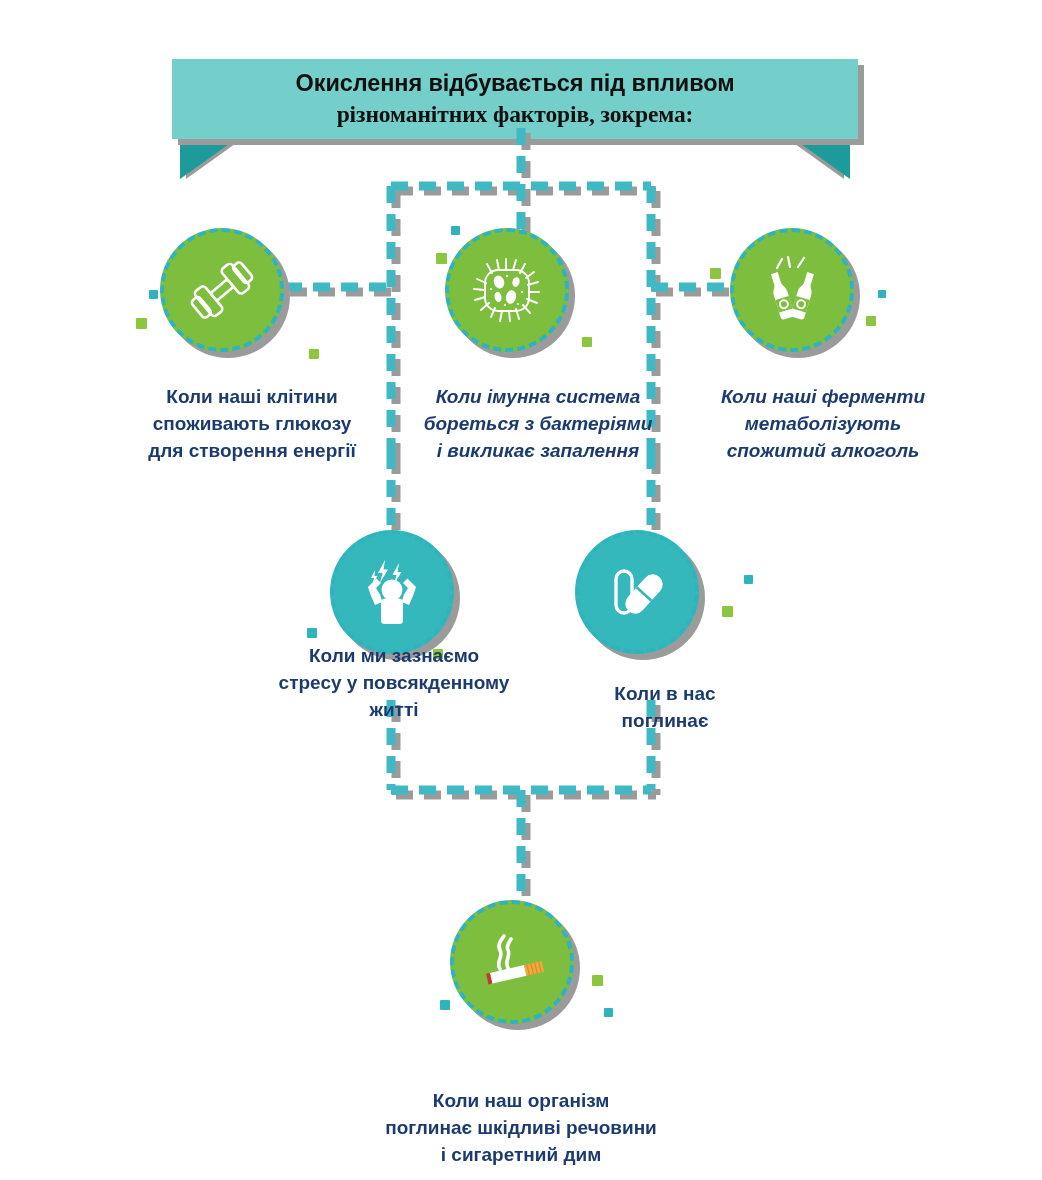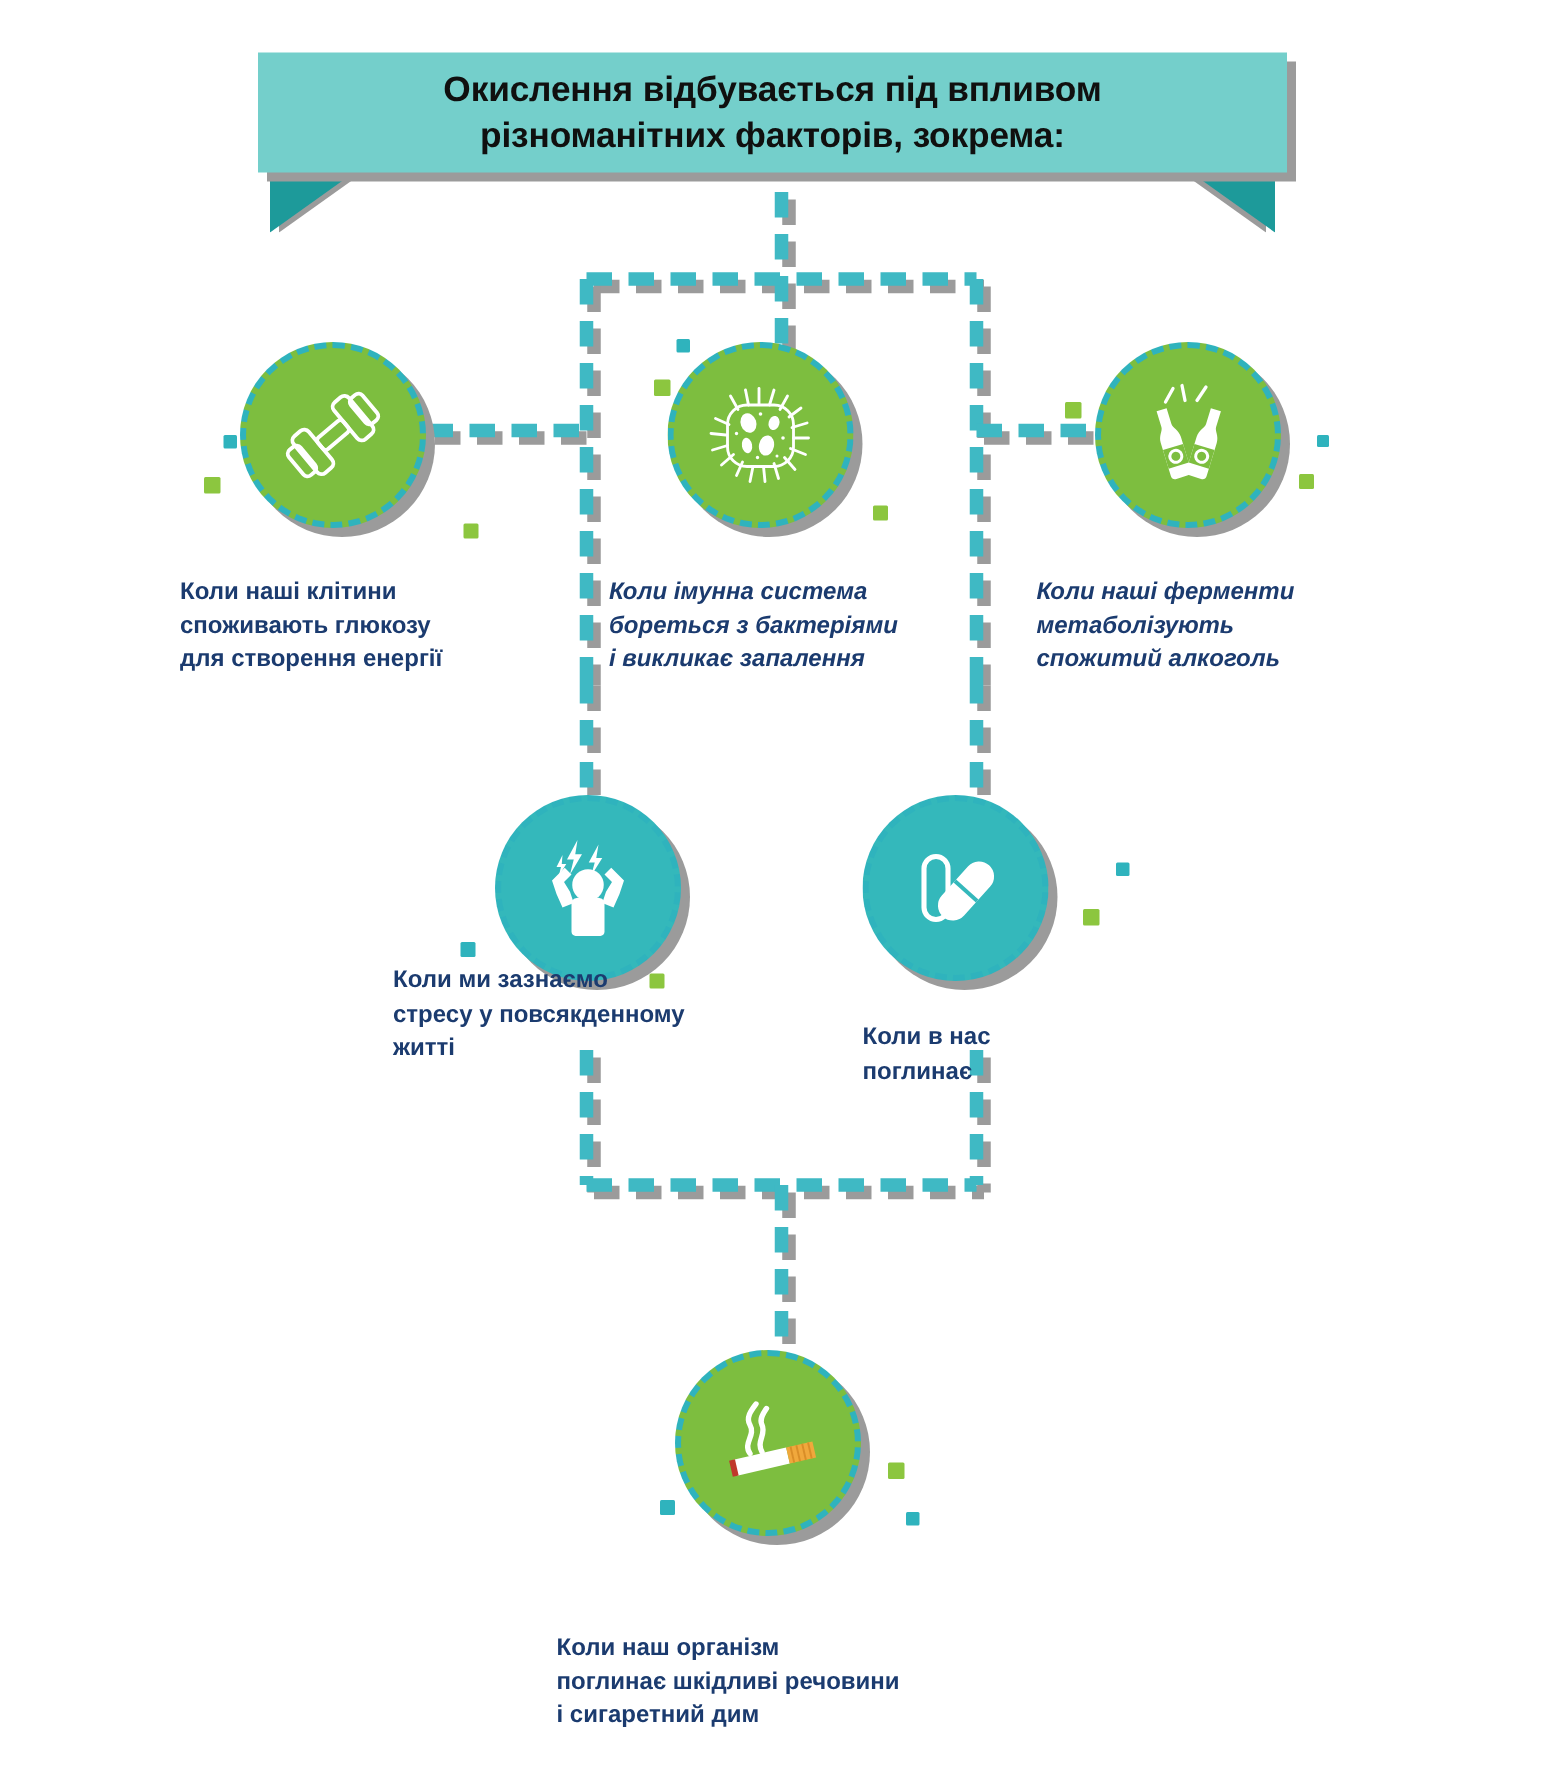--- a/index.html
+++ b/index.html
@@ -19,21 +19,21 @@
     position: absolute;
     inset: 0;
     width: 1042px;
     height: 1180px;
   }
 
   
   .banner-wrap {
     position: absolute;
     left: 172px;
-    top: 35px;
+    top: 59px;
     width: 557px;
     height: 103px;
   }
   .banner-shadow {
     position: absolute;
     left: 6px;
     top: 6px;
     width: 686px;
     height: 80px;
     background: #9b9b9b;
@@ -52,21 +52,21 @@
     padding: 0 22px;
   }
   .banner-title {
     color: #10100f;
     font-size: 23.5px;
     font-weight: bold;
     line-height: 1.33;
     text-align: center;
     letter-spacing: -0.1px;
   }
-  .banner-title .l2 { display: block; }
+  .banner-title .l2 { display: block; font-family: Liberation Serif, serif; }
   
   .ribbon-tail {
     position: absolute;
     top: 80px;
     width: 56px;
     height: 40px;
     overflow: hidden;
   }
   .ribbon-tail .tri {
     position: absolute;
@@ -125,24 +125,24 @@
   
   .confetti {
     position: absolute;
     border-radius: 1px;
   }
 
   
   .caption {
     position: absolute;
     color: #1b3b6f;
-    font-size: 16px;
+    font-size: 19px;
     font-weight: bold;
     line-height: 1.42;
-    text-align: left;
+    text-align: center;
     white-space: pre-line;
   }
 </style>
 </head>
 <body>
 
 <div id="stage">
 
   <div class="banner-wrap">
     <div class="ribbon-tail ribbon-left">

